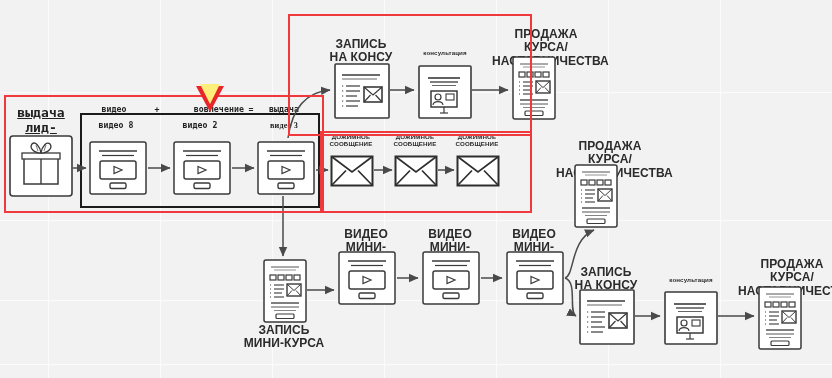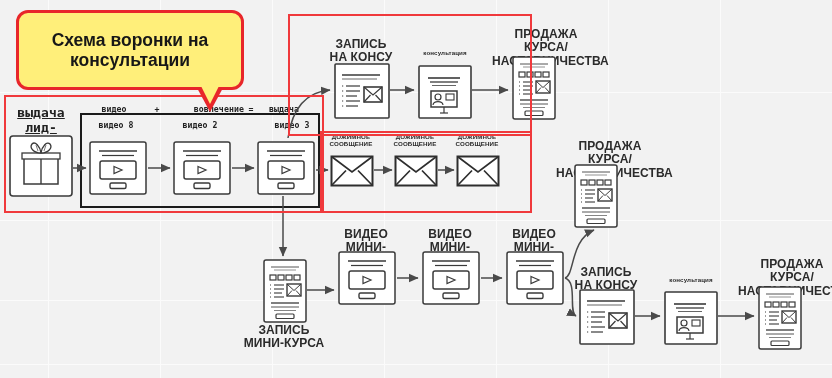--- a/index.html
+++ b/index.html
@@ -226,21 +226,21 @@
   <div class="lbl mono" style="left:86px;top:105px;width:56px;">видео</div>
   <div class="lbl mono" style="left:150px;top:105px;width:14px;">+</div>
   <div class="lbl mono" style="left:168px;top:105px;width:76px;text-align:right;">вовлечение</div>
   <div class="lbl mono" style="left:244px;top:105px;width:14px;">=</div>
   <div class="lbl mono" style="left:256px;top:105px;width:56px;">выдача</div>
 
   <div class="lbl mono" style="left:0px;top:106px;width:82px;font-size:13px;text-decoration:underline;">выдача
 лид-магнита</div>
   <div class="lbl mono" style="left:88px;top:121px;width:56px;">видео 8</div>
   <div class="lbl mono" style="left:172px;top:121px;width:56px;">видео 2</div>
-  <div class="lbl mono" style="left:264px;top:121px;width:56px;">видео 3</div>
+  <div class="lbl mono" style="left:256px;top:121px;width:56px;font-family:Liberation Serif, serif;">видео 3</div>
 
   <div class="lbl cap" style="left:325px;top:38px;width:72px;">ЗАПИСЬ
 НА КОНСУ</div>
   <div class="lbl small" style="left:409px;top:50px;width:72px;">консультация</div>
   <div class="lbl cap" style="left:492px;top:28px;width:108px;">ПРОДАЖА КУРСА/
 НАСТАВНИЧЕСТВА</div>
 
   <div class="lbl small" style="left:320px;top:134px;width:62px;">ДОЖИМНОЕ
 СООБЩЕНИЕ</div>
   <div class="lbl small" style="left:384px;top:134px;width:62px;">ДОЖИМНОЕ
@@ -262,17 +262,14 @@
 МИНИ-КУРСА</div>
 
   <div class="lbl cap" style="left:570px;top:266px;width:72px;">ЗАПИСЬ
 НА КОНСУ</div>
   <div class="lbl small" style="left:655px;top:277px;width:72px;">консультация</div>
   <div class="lbl cap" style="left:738px;top:258px;width:108px;">ПРОДАЖА КУРСА/
 НАСТАВНИЧЕСТВА</div>
 
   <div id="callout-tail"></div>
   <div id="callout-tail-in"></div>
-  <div id="callout">
-    <div class="txt">Схема воронки на консультации</div>
-  </div>
 
 </div>
 
 </body></html>

